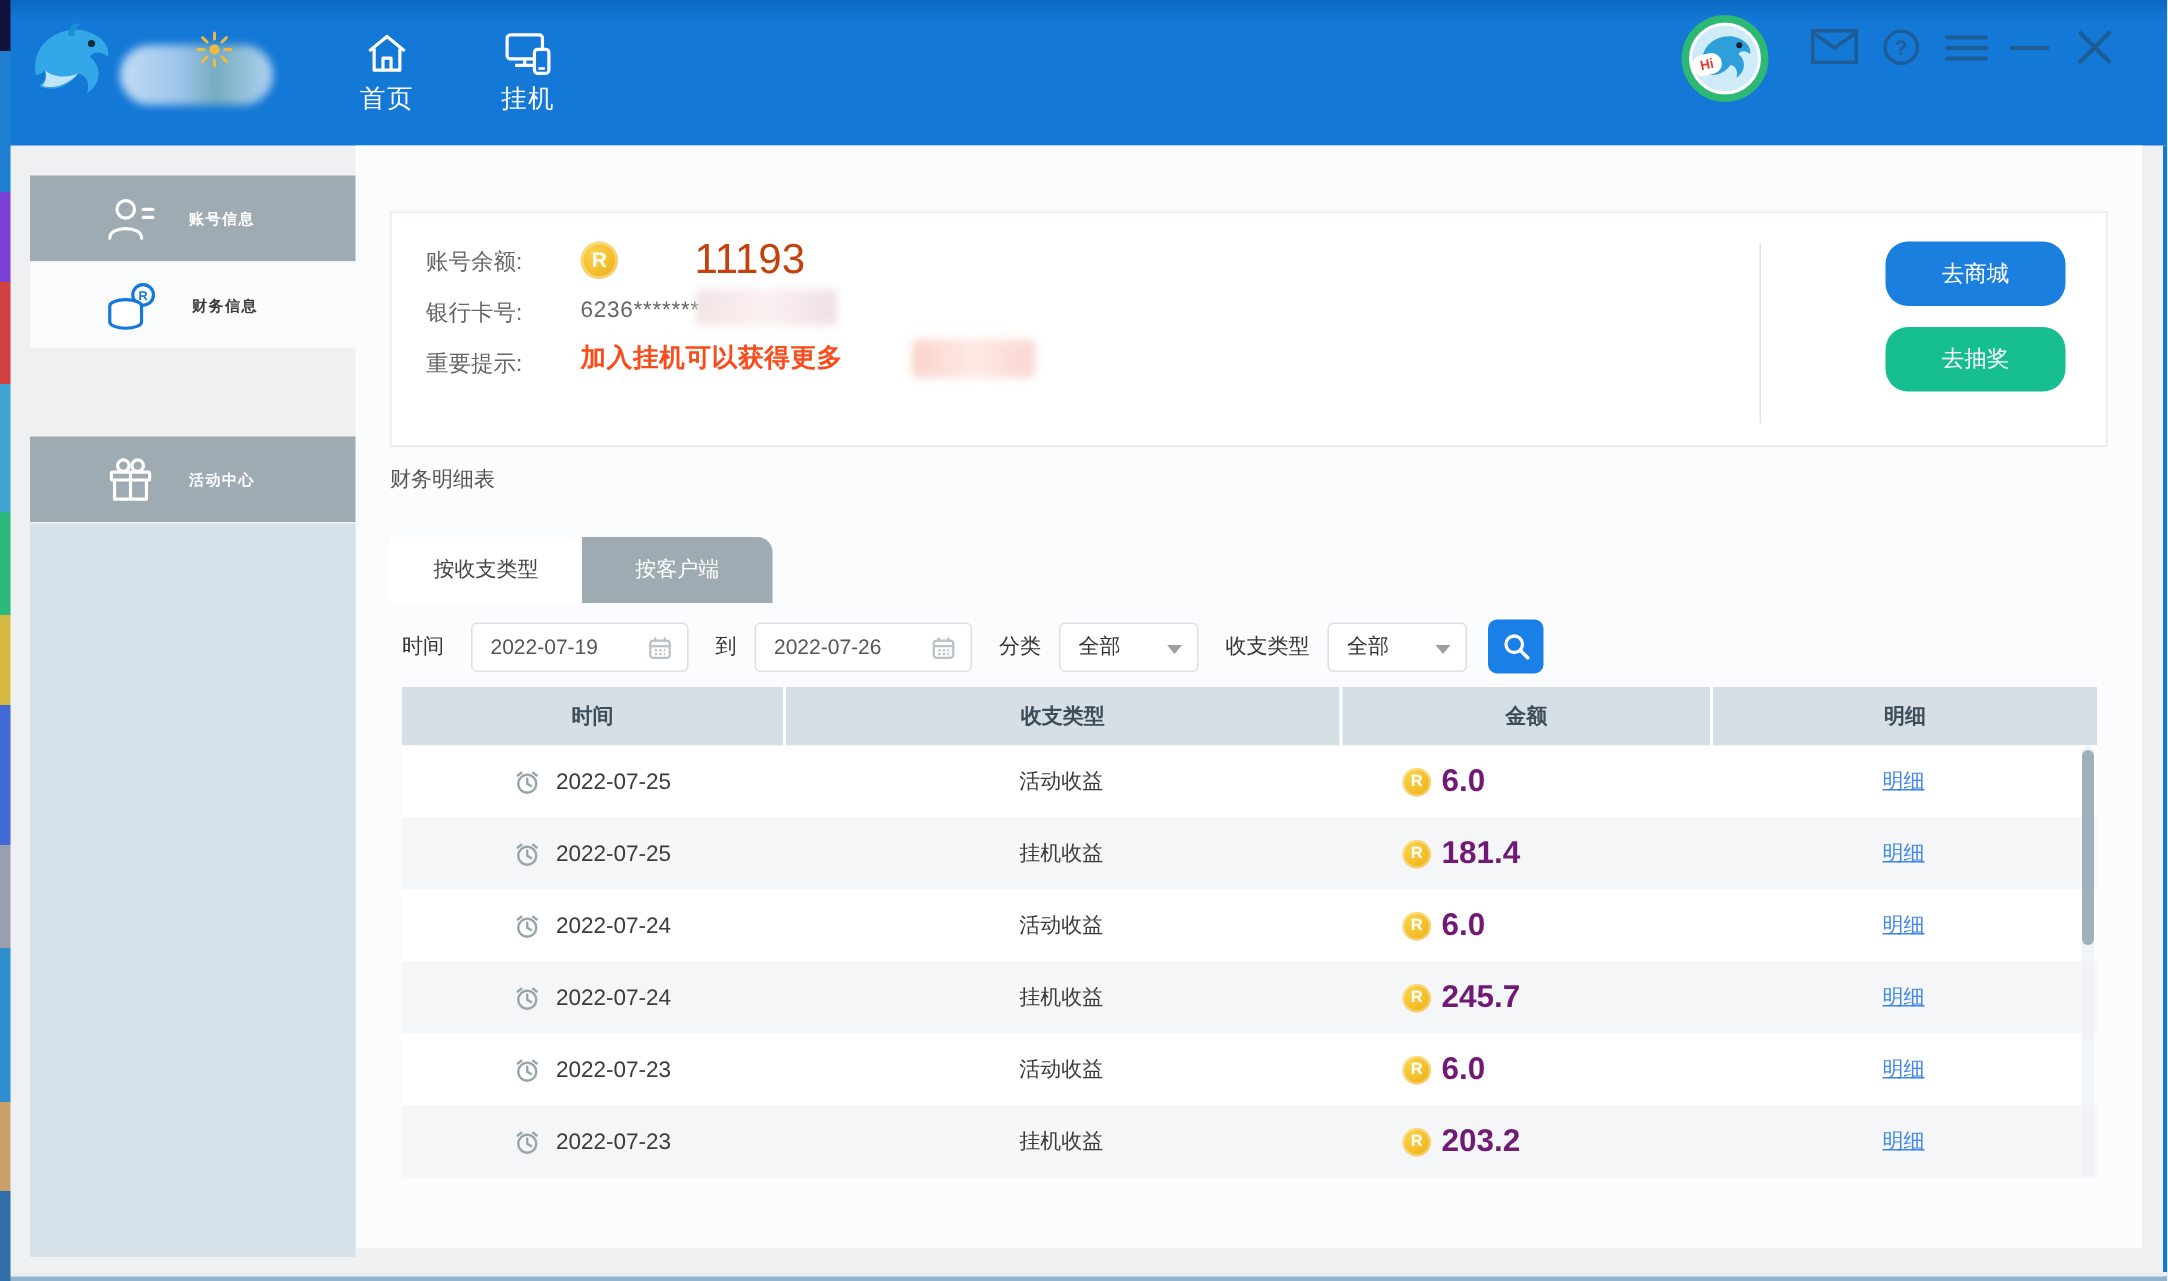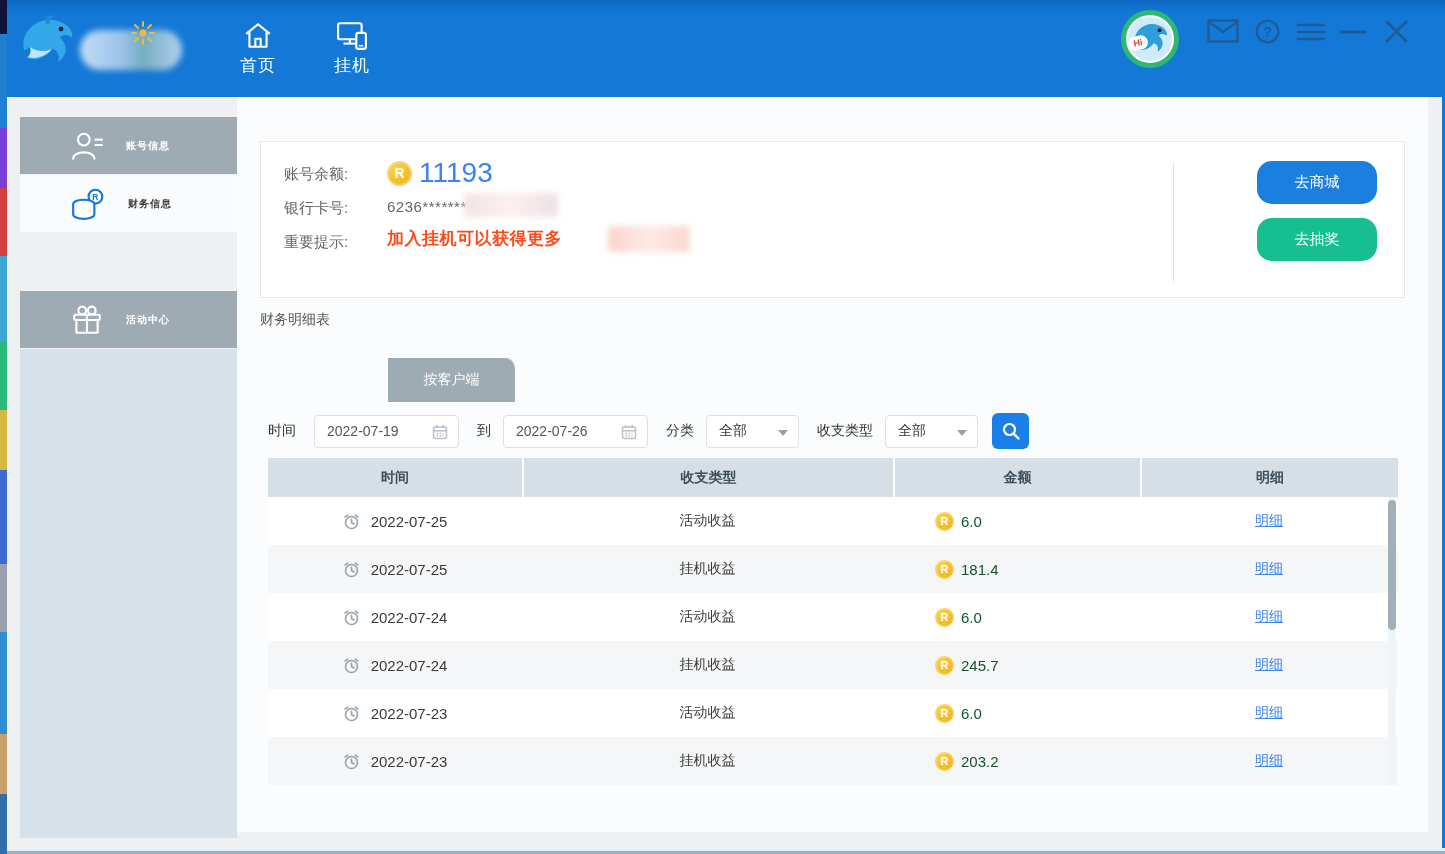--- a/index.html
+++ b/index.html
@@ -42,21 +42,21 @@
   .main-panel { position:absolute; left:237px; top:97px; width:1191px; height:735px; background:#FBFCFD; }
 
   .account-box { position:absolute; left:260px; top:141px; width:1145px; height:157px; background:#fff; border:1px solid #E7E9EA; }
   .acc-label { position:absolute; left:23px; color:#666; font-size:15px; }
   .balance-row-label { top:23px; } .card-row-label { top:57px; } .tip-row-label { top:91px; }
   .coin { display:inline-flex; align-items:center; justify-content:center; border-radius:50%;
     background:radial-gradient(circle at 35% 32%,#FBD44C,#F2B51E 70%); color:#fff; font-weight:bold; }
   .coin-lg { width:25px; height:25px; font-size:14px; box-shadow:inset 0 0 0 2px rgba(255,255,255,.35); }
   .coin-sm { width:19px; height:19px; font-size:11px; box-shadow:inset 0 0 0 1.5px rgba(255,255,255,.35); }
   .balance-value-wrap { position:absolute; left:126px; top:15px; display:flex; align-items:center; gap:7px; }
-  .balance-num { color:#3b82f6; font-size:28px; }
+  .balance-num { color:#c2410c; font-size:28px;margin-left:44px; }
   .card-value { position:absolute; left:126px; top:56px; color:#666; font-size:15px; letter-spacing:.5px; }
   .card-blur { position:absolute; left:203px; top:51px; width:94px; height:24px; border-radius:4px;
     background:linear-gradient(90deg,rgba(240,225,225,.9),rgba(250,235,235,.75),rgba(235,220,225,.9)); filter:blur(3px); }
   .tip-value { position:absolute; left:126px; top:85px; color:#FB4B1B; font-size:17px; font-weight:bold; letter-spacing:.5px; }
   .tip-blur { position:absolute; left:347px; top:84px; width:82px; height:26px; border-radius:4px;
     background:linear-gradient(90deg,rgba(250,200,190,.8),rgba(252,225,218,.7),rgba(248,205,195,.8)); filter:blur(3px); }
   .acc-divider { position:absolute; left:912px; top:20px; width:1px; height:120px; background:#E2E4E6; }
   .pill-btn { position:absolute; left:996px; width:120px; height:43px; border:none; border-radius:15px; color:#fff; font-size:15px; cursor:pointer; font-family:inherit; }
   .btn-shop { top:19px; background:#1B7FE0; }
   .btn-lottery { top:76px; background:#16BE90; }
@@ -83,21 +83,21 @@
   .thead { display:flex; height:39px; background:#D5DFE5; }
   .th { display:flex; align-items:center; justify-content:center; font-size:14px; font-weight:bold; color:#3D4D59; }
   .th + .th { border-left:2px solid #fff; }
   .col1 { width:254px; } .col2 { width:371px; } .col3 { width:247px; } .col4 { width:258px; }
   .trow { display:flex; height:48px; background:#fff; align-items:center; }
   .trow.alt { background:#F5F6F7; }
   .td { display:flex; align-items:center; justify-content:center; }
   .td-date { width:254px; gap:11px; font-size:15px; color:#3c3c3c; }
   .td-type { width:371px; font-size:14px; color:#3c3c3c; }
   .td-amount { width:247px; justify-content:flex-start; padding-left:42px; gap:7px; }
-  .td-amount .amt { color:#14532d; font-size:15px; font-weight:400; }
+  .td-amount .amt { color:#701a75; font-size:21px; font-weight:700; }
   .td-detail { width:258px; }
   .detail-link { color:#3F86E8; font-size:14px; text-decoration:underline; cursor:pointer; }
   .scroll-track { position:absolute; right:2px; top:39px; width:8px; height:288px; background:#F1F4F6; border-radius:4px; }
   .scroll-thumb { position:absolute; left:0; top:3px; width:8px; height:130px; background:#9FB0BB; border-radius:4px; cursor:pointer; }
 </style>
 </head>
 <body>
 
 <div class="screen">
 
@@ -240,20 +240,21 @@
     <span class="acc-label tip-row-label">重要提示:</span>
     <span class="tip-value">加入挂机可以获得更多</span>
     <div class="tip-blur"></div>
     <div class="acc-divider"></div>
     <button class="pill-btn btn-shop">去商城</button>
     <button class="pill-btn btn-lottery">去抽奖</button>
   </div>
 
   <div class="section-title">财务明细表</div>
 
+  <div class="tab tab-active">按收支类型</div>
   <div class="tab tab-inactive">按客户端</div>
 
   <div class="filter-row">
     <span class="f-label">时间</span>
     <div class="date-box">
       <input value="2022-07-19" style="">
       <svg class="cal" width="16" height="16" viewBox="0 0 16 16">
         <g fill="none" stroke="#B9C0C7" stroke-width="1.5">
           <rect x="1.5" y="3" width="13" height="11.5" rx="2"></rect>
           <line x1="1.5" y1="6.8" x2="14.5" y2="6.8"></line>

